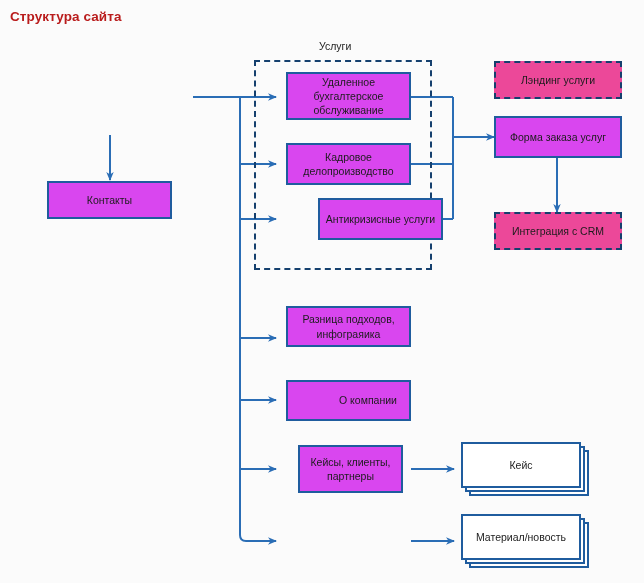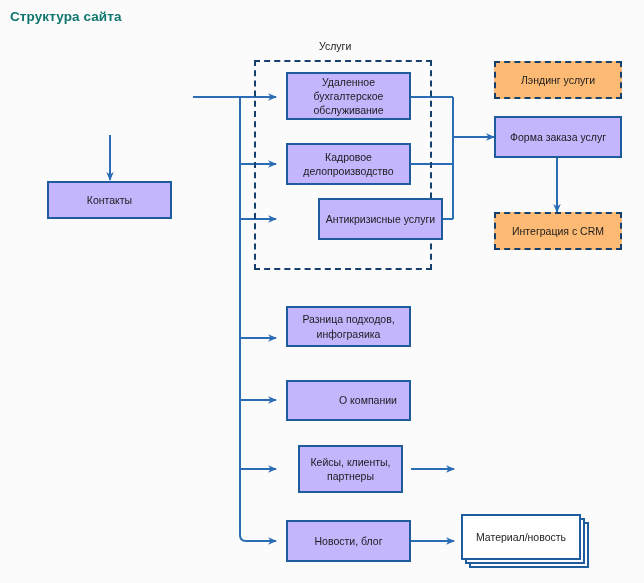--- a/index.html
+++ b/index.html
@@ -15,47 +15,47 @@
     background: #fbfbfb;
     font-family: "Liberation Sans", "DejaVu Sans", sans-serif;
     overflow: hidden;
   }
   #title {
     position: absolute;
     left: 10px;
     top: 9px;
     font-size: 13.5px;
     font-weight: bold;
-    color: #0f766e;
+    color: #b91c1c;
     letter-spacing: 0.1px;
     white-space: nowrap;
   }
   
   .node {
     position: absolute;
     box-sizing: border-box;
-    background: #c4b5fd;
+    background: #d946ef;
     border: 2px solid #1f5c9e;
     display: flex;
     align-items: center;
     justify-content: center;
     text-align: center;
     color: #1c1c1c;
     font-size: 10.5px;
     line-height: 1.35;
     padding: 2px 5px;
   }
   .node.big {
     font-size: 11.5px;
     font-weight: bold;
     border-width: 2px;
   }
   .node.dashed {
     border: 2px dashed #15406e;
-    background: #fdba74;
+    background: #ec4899;
     text-align: center;
   }
   
   .stack {
     position: absolute;
     box-sizing: border-box;
   }
   .stack .layer {
     position: absolute;
     box-sizing: border-box;
@@ -156,22 +156,26 @@
   <div class="node" style="left:494px; top:116px; width:128px; height:42px;">Форма заказа услуг</div>
 
   <div class="node dashed" style="left:494px; top:212px; width:128px; height:38px;">Интеграция с CRM</div>
 
   <div class="node" style="left:286px; top:306px; width:125px; height:41px;">Разница подходов, инфограяика</div>
 
   <div class="node" style="left:286px; top:380px; width:125px; height:41px;padding-left:44px;">О компании</div>
 
   <div class="node" style="left:298px; top:445px; width:105px; height:48px;text-align:center;">Кейсы, клиенты, партнеры</div>
 
-  <div class="node" style="left:286px; top:520px; width:125px; height:42px;">Новости, блог</div>
 
+  <div class="stack" style="left:461px; top:442px; width:128px; height:54px;">
+    <div class="layer l3"></div>
+    <div class="layer l2"></div>
+    <div class="layer l1">Кейс</div>
+  </div>
 
   <div class="stack" style="left:461px; top:514px; width:128px; height:54px;">
     <div class="layer l3"></div>
     <div class="layer l2"></div>
     <div class="layer l1">Материал/новость</div>
   </div>
 
 </div>
 
 </body></html>

